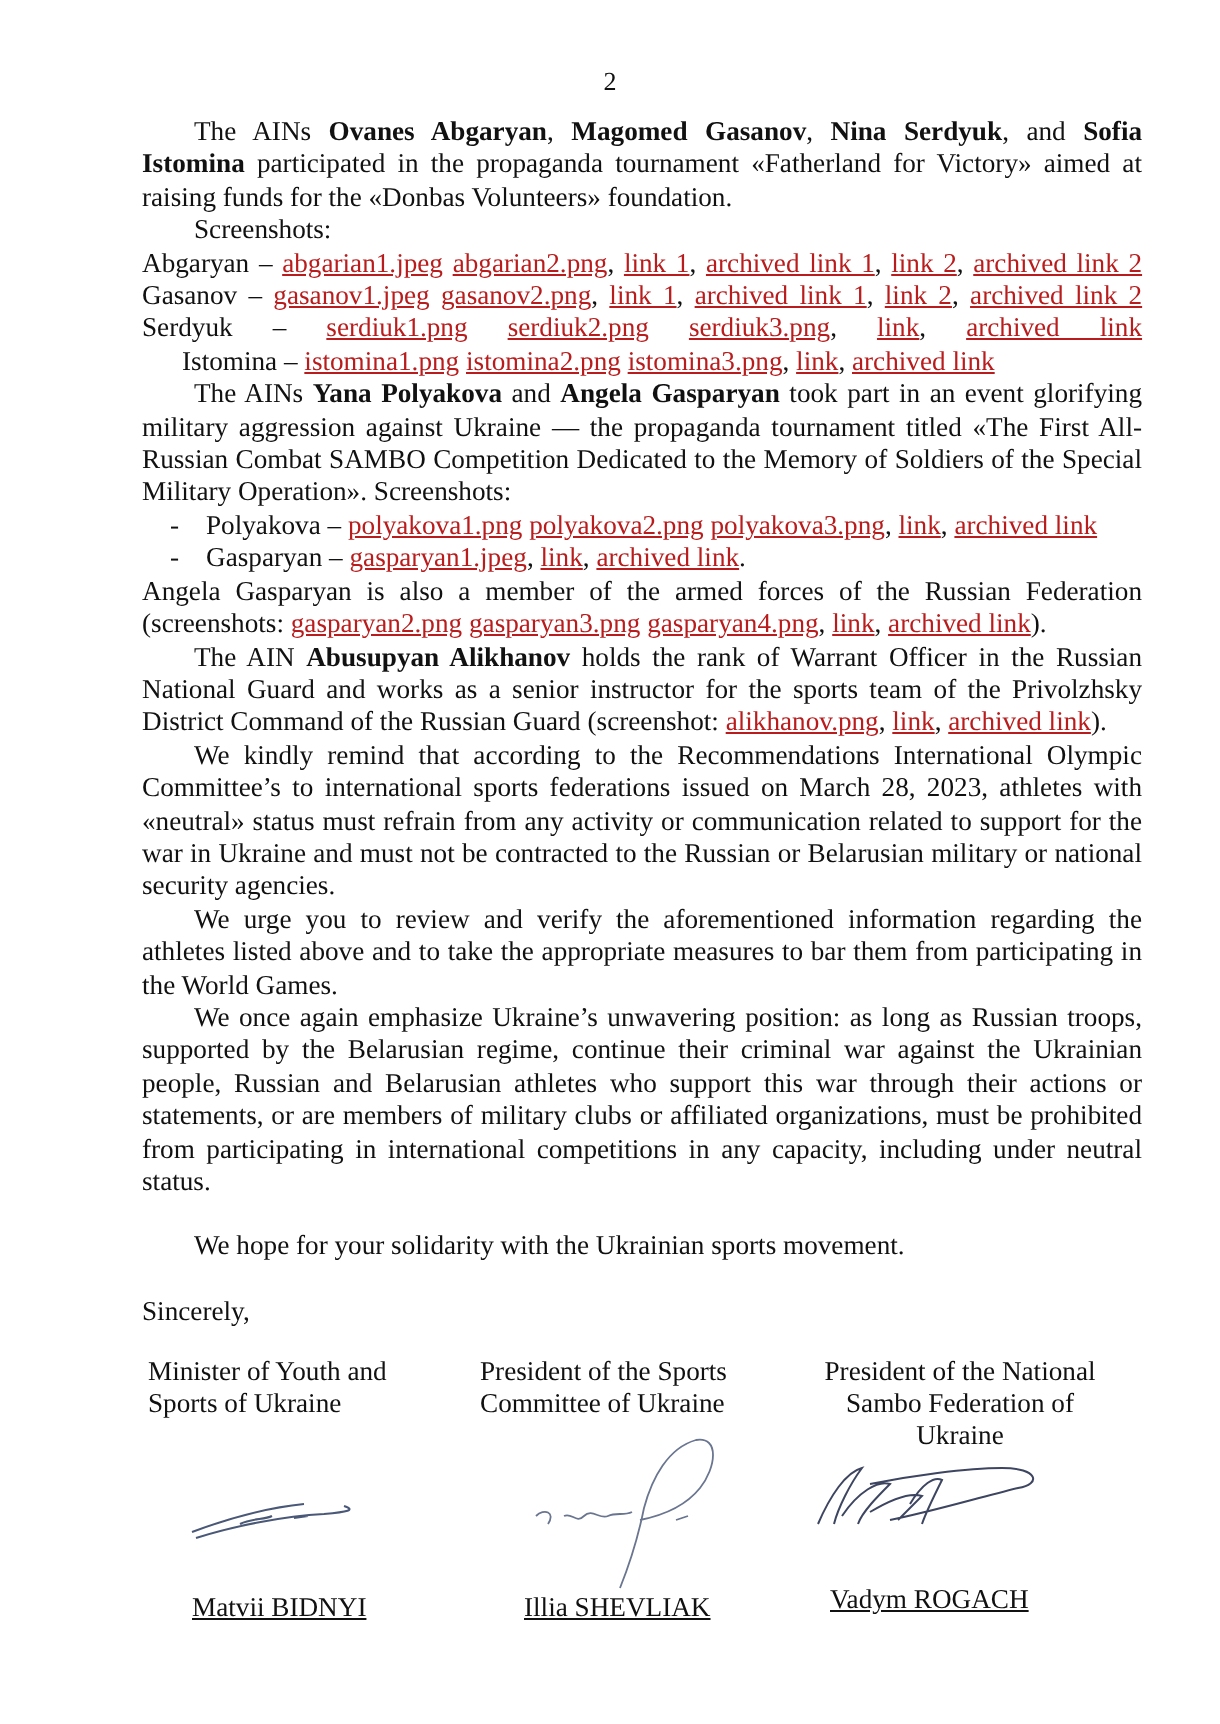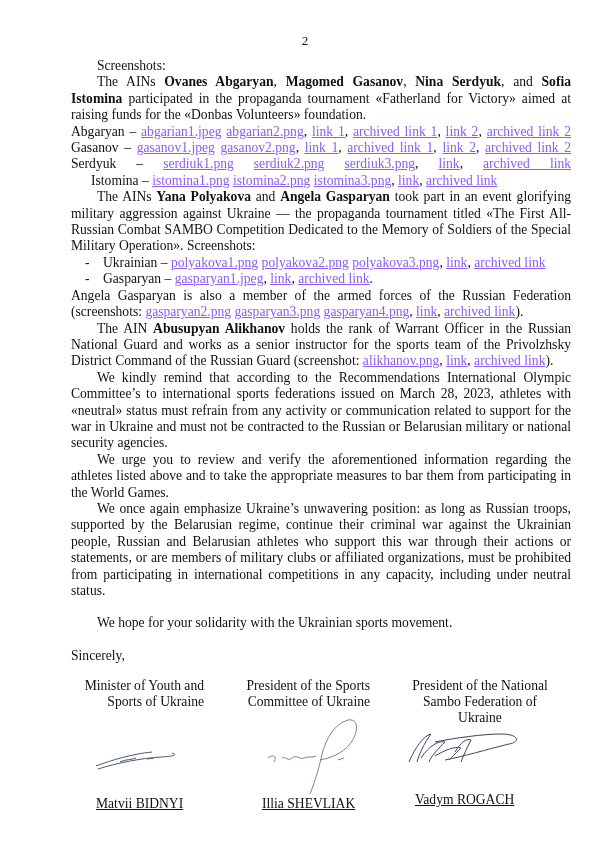--- a/index.html
+++ b/index.html
@@ -3,58 +3,58 @@
   <meta charset="utf-8">
   <style>
     html, body { margin: 0; padding: 0; background: #ffffff; }
     body { width: 610px; height: 862px; position: relative; overflow: hidden;
       font-family: "Liberation Serif", "DejaVu Serif", serif; color: #111; }
     .page-num { position: absolute; top: 33px; left: 0; width: 610px; text-align: center; font-size: 13px; }
     .body { position: absolute; left: 71px; top: 58px; width: 500px; font-size: 13.6px; line-height: 16.4px; }
     p { margin: 0; text-align: justify; }
     .indent { text-indent: 26px; }
     b { font-weight: bold; }
-    a { color: #8b5cf6; text-decoration: underline; }
+    a { color: #b91c1c; text-decoration: underline; }
     .sline { text-align: justify; text-align-last: justify; white-space: nowrap; display: block; }
     .sline.last { text-align-last: left; margin-left: 20px; }
     .bullet { padding-left: 18px; position: relative; }
     .bullet .dash { position: absolute; left: 0; }
     .spacer { height: 16px; }
     .sig-wrap { position: absolute; top: 678px; left: 60px; width: 500px; height: 160px; }
     .sig { position: absolute; top: 0; font-size: 13.6px; line-height: 16px; }
-    .sig .role { text-align: right; }
+    .sig .role { text-align: left; }
     .sig .name { position: absolute; white-space: nowrap; text-decoration: underline; }
     .sig svg { position: absolute; }
     #sig1 { left: 14px; width: 130px; }
     #sig2 { left: 180px; width: 130px; }
     #sig3 { left: 345px; width: 150px; }
     #sig3 .role { text-align: center; }
   </style>
 </head>
 <body>
 
 <div class="page-num">2</div>
 
 <div class="body">
 
+  <p class="indent"><span>The AINs </span><b>Ovanes Abgaryan</b><span>, </span><b>Magomed Gasanov</b><span>, </span><b>Nina Serdyuk</b><span>, and </span><b>Sofia Istomina</b><span> participated in the propaganda tournament «Fatherland for Victory» aimed at raising funds for the «Donbas Volunteers» foundation.</span></p>
+
   <p class="indent">Screenshots:</p>
-
-  <p class="indent"><span>The AINs </span><b>Ovanes Abgaryan</b><span>, </span><b>Magomed Gasanov</b><span>, </span><b>Nina Serdyuk</b><span>, and </span><b>Sofia Istomina</b><span> participated in the propaganda tournament «Fatherland for Victory» aimed at raising funds for the «Donbas Volunteers» foundation.</span></p>
 
   <span class="sline"><span>Abgaryan</span><span> – </span><a href="#">abgarian1.jpeg</a> <a href="#">abgarian2.png</a>, <a href="#">link 1</a>, <a href="#">archived link 1</a>, <a href="#">link 2</a>, <a href="#">archived link 2</a></span>
 
   <span class="sline"><span>Gasanov</span><span> – </span><a href="#">gasanov1.jpeg</a> <a href="#">gasanov2.png</a>, <a href="#">link 1</a>, <a href="#">archived link 1</a>, <a href="#">link 2</a>, <a href="#">archived link 2</a></span>
 
   <span class="sline"><span>Serdyuk</span> <span> – </span> <a href="#">serdiuk1.png</a> <a href="#">serdiuk2.png</a> <a href="#">serdiuk3.png</a>, <a href="#">link</a>, <a href="#">archived link</a></span>
 
   <span class="sline last"><span>Istomina</span><span> – </span><a href="#">istomina1.png</a> <a href="#">istomina2.png</a> <a href="#">istomina3.png</a>, <a href="#">link</a>, <a href="#">archived link</a></span>
 
   <p class="indent"><span>The AINs </span><b>Yana Polyakova</b><span> and </span><b>Angela Gasparyan</b><span> took part in an event glorifying military aggression against Ukraine — the propaganda tournament titled «The First All-Russian Combat SAMBO Competition Dedicated to the Memory of Soldiers of the Special Military Operation». Screenshots:</span></p>
 
-  <div class="bullet" style="margin-left:14px"><span class="dash">-</span><span>Ukrainian</span><span> – </span><a href="#">polyakova1.png</a> <a href="#">polyakova2.png</a> <a href="#">polyakova3.png</a>, <a href="#">link</a>, <a href="#">archived link</a><span></span></div>
+  <div class="bullet" style="margin-left:14px"><span class="dash">-</span><span>Polyakova</span><span> – </span><a href="#">polyakova1.png</a> <a href="#">polyakova2.png</a> <a href="#">polyakova3.png</a>, <a href="#">link</a>, <a href="#">archived link</a><span></span></div>
 
   <div class="bullet" style="margin-left:14px"><span class="dash">-</span><span>Gasparyan</span><span> – </span><a href="#">gasparyan1.jpeg</a>, <a href="#">link</a>, <a href="#">archived link</a><span>.</span></div>
 
   <p><span>Angela Gasparyan is also a member of the armed forces of the Russian Federation (screenshots: </span><a href="#">gasparyan2.png</a> <a href="#">gasparyan3.png</a> <a href="#">gasparyan4.png</a>, <a href="#">link</a>, <a href="#">archived link</a><span>).</span></p>
 
   <p class="indent"><span>The AIN </span><b>Abusupyan Alikhanov</b><span> holds the rank of Warrant Officer in the Russian National Guard and works as a senior instructor for the sports team of the Privolzhsky District Command of the Russian Guard (screenshot: </span><a href="#">alikhanov.png</a>, <a href="#">link</a>, <a href="#">archived link</a><span>).</span></p>
 
   <p class="indent">We kindly remind that according to the Recommendations International Olympic Committee’s to international sports federations issued on March 28, 2023, athletes with «neutral» status must refrain from any activity or communication related to support for the war in Ukraine and must not be contracted to the Russian or Belarusian military or national security agencies.</p>
   <p class="indent">We urge you to review and verify the aforementioned information regarding the athletes listed above and to take the appropriate measures to bar them from participating in the World Games.</p>
   <p class="indent">We once again emphasize Ukraine’s unwavering position: as long as Russian troops, supported by the Belarusian regime, continue their criminal war against the Ukrainian people, Russian and Belarusian athletes who support this war through their actions or statements, or are members of military clubs or affiliated organizations, must be prohibited from participating in international competitions in any capacity, including under neutral status.</p>

